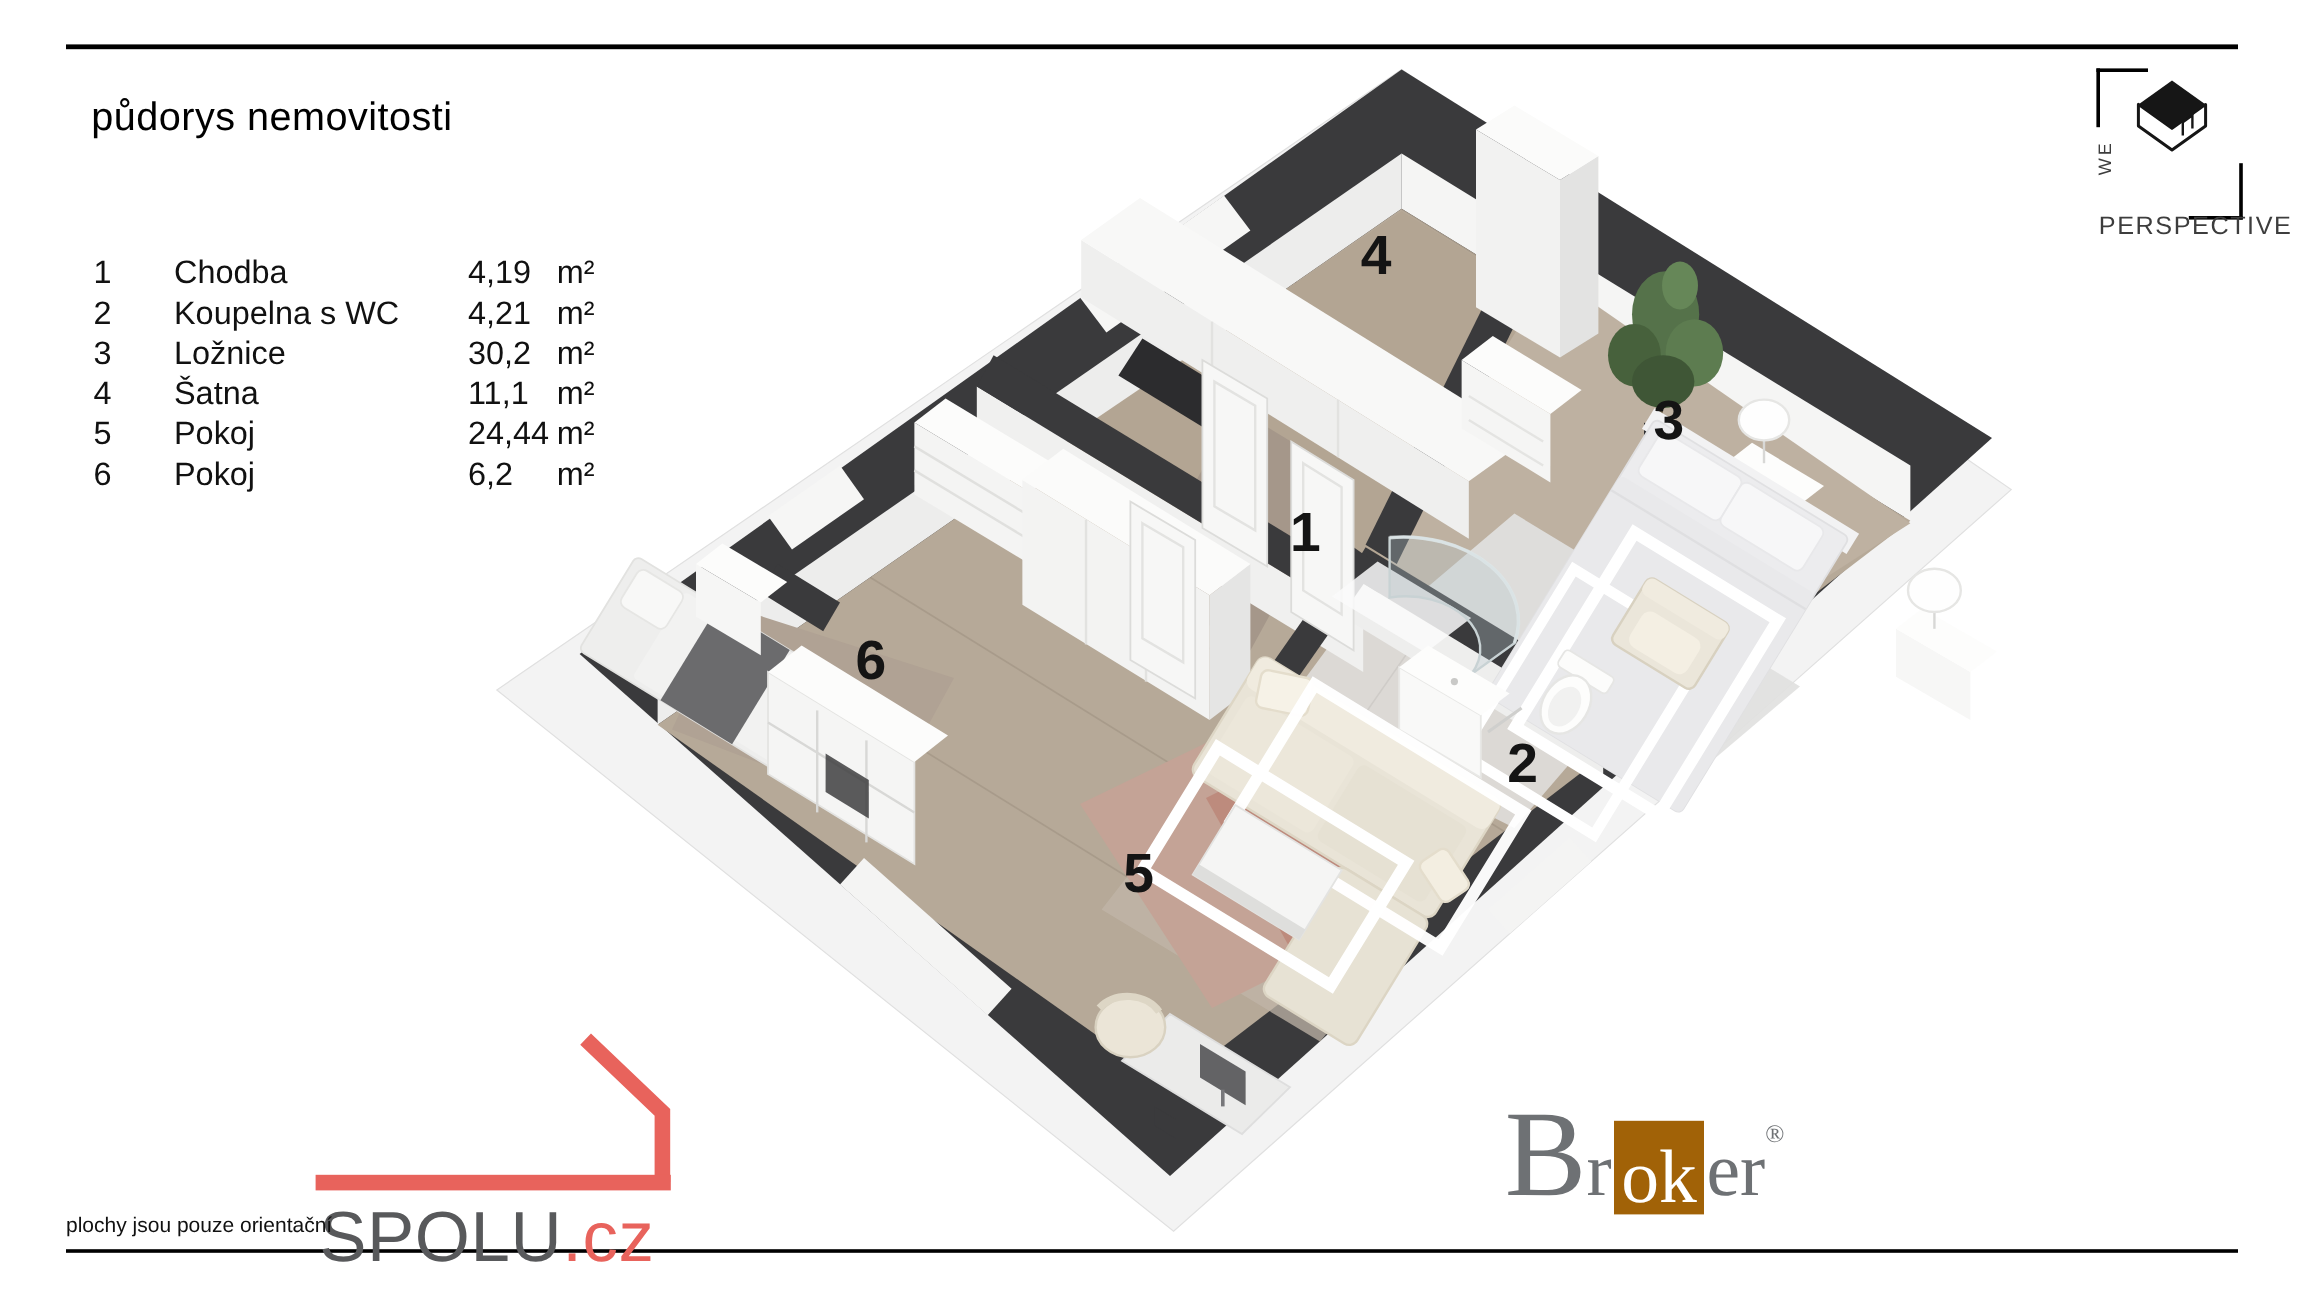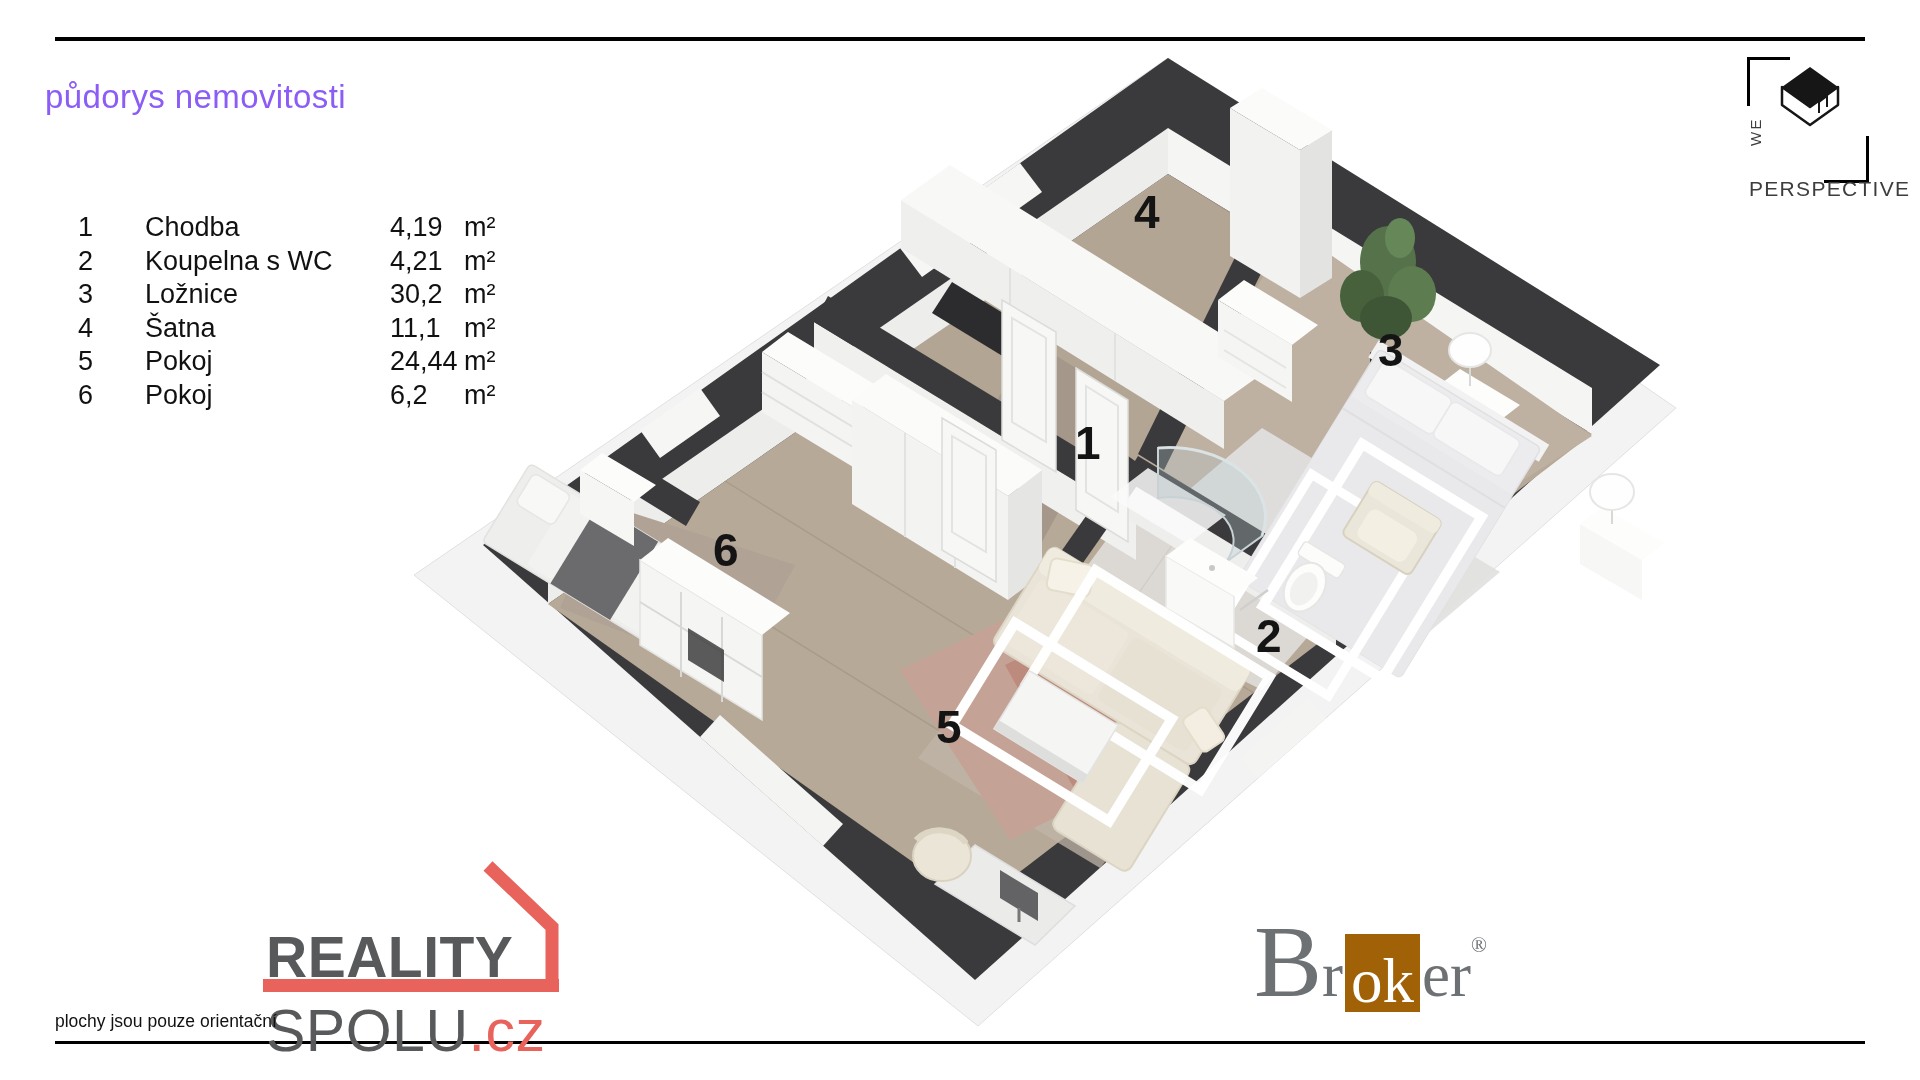--- a/index.html
+++ b/index.html
@@ -1,21 +1,21 @@
 <!DOCTYPE html>
 <html><head>
 <meta charset="utf-8">
 <style>
   html,body{margin:0;padding:0;background:#888;}
   .canvas{position:relative;width:1920px;height:1080px;background:#ffffff;overflow:hidden;
           font-family:"Liberation Sans",sans-serif;color:#1a1a1a;}
   .rule{position:absolute;background:#000;}
   #rule-top{left:55px;top:37px;width:1810px;height:4px;}
   #rule-bottom{left:55px;top:1041px;width:1810px;height:3px;z-index:1;}
-  #page-title{position:absolute;left:45px;top:78px;font-size:33px;letter-spacing:.4px;color:#8b5cf6;}
+  #page-title{position:absolute;left:76px;top:78px;font-size:33px;letter-spacing:.4px;color:#000000;}
   
   #legend{position:absolute;left:78px;top:212px;z-index:2;}
   .lg-row{display:grid;grid-template-columns:67px 245px 74px 40px;align-items:baseline;
           height:33.5px;font-size:27px;color:#111;}
   
   #plan{position:absolute;left:0;top:0;z-index:1;}
   svg text.rmlbl{font-family:"Liberation Sans",sans-serif;font-weight:bold;font-size:46px;fill:#141414;}
   
   .wp{position:absolute;z-index:2;}
   #wp-bracket-tl{left:1747px;top:57px;width:40px;height:46px;border-left:3.5px solid #000;border-top:3.5px solid #000;}
@@ -320,19 +320,18 @@
   <div id="wp-bracket-tl" class="wp"></div>
   <div id="wp-bracket-br" class="wp"></div>
   <svg id="wp-house" class="wp" width="62" height="62" viewBox="0 0 62 62">
     <path d="M3,21 L3,39 L31,59 L59,39 L59,21 L31,41 Z" fill="#ffffff" stroke="#161616" stroke-width="2.5" stroke-linejoin="round"></path>
     <polygon points="31,1 59,21 31,41 3,21" fill="#161616"></polygon>
     <path d="M40,47 L40,36 L48,30 L48,41" fill="#ffffff" stroke="#161616" stroke-width="2"></path>
   </svg>
   <div id="wp-we" class="wp">WE</div>
   <div id="wp-word" class="wp">PERSPECTIVE</div>
 
-  <div id="rs-line1">REALITY</div>
   <div id="rs-line2"><span>SPOLU</span><span class="tld">.cz</span></div>
   <div id="rs-disclaimer">plochy jsou pouze orientační</div>
 
   <div id="bc-line1" class="bc-line"><span class="bc-cap">B</span><span>r</span><span class="bc-ok">ok</span><span>er</span><span class="bc-reg">®</span></div>
 
 </div>
 
 </body></html>

